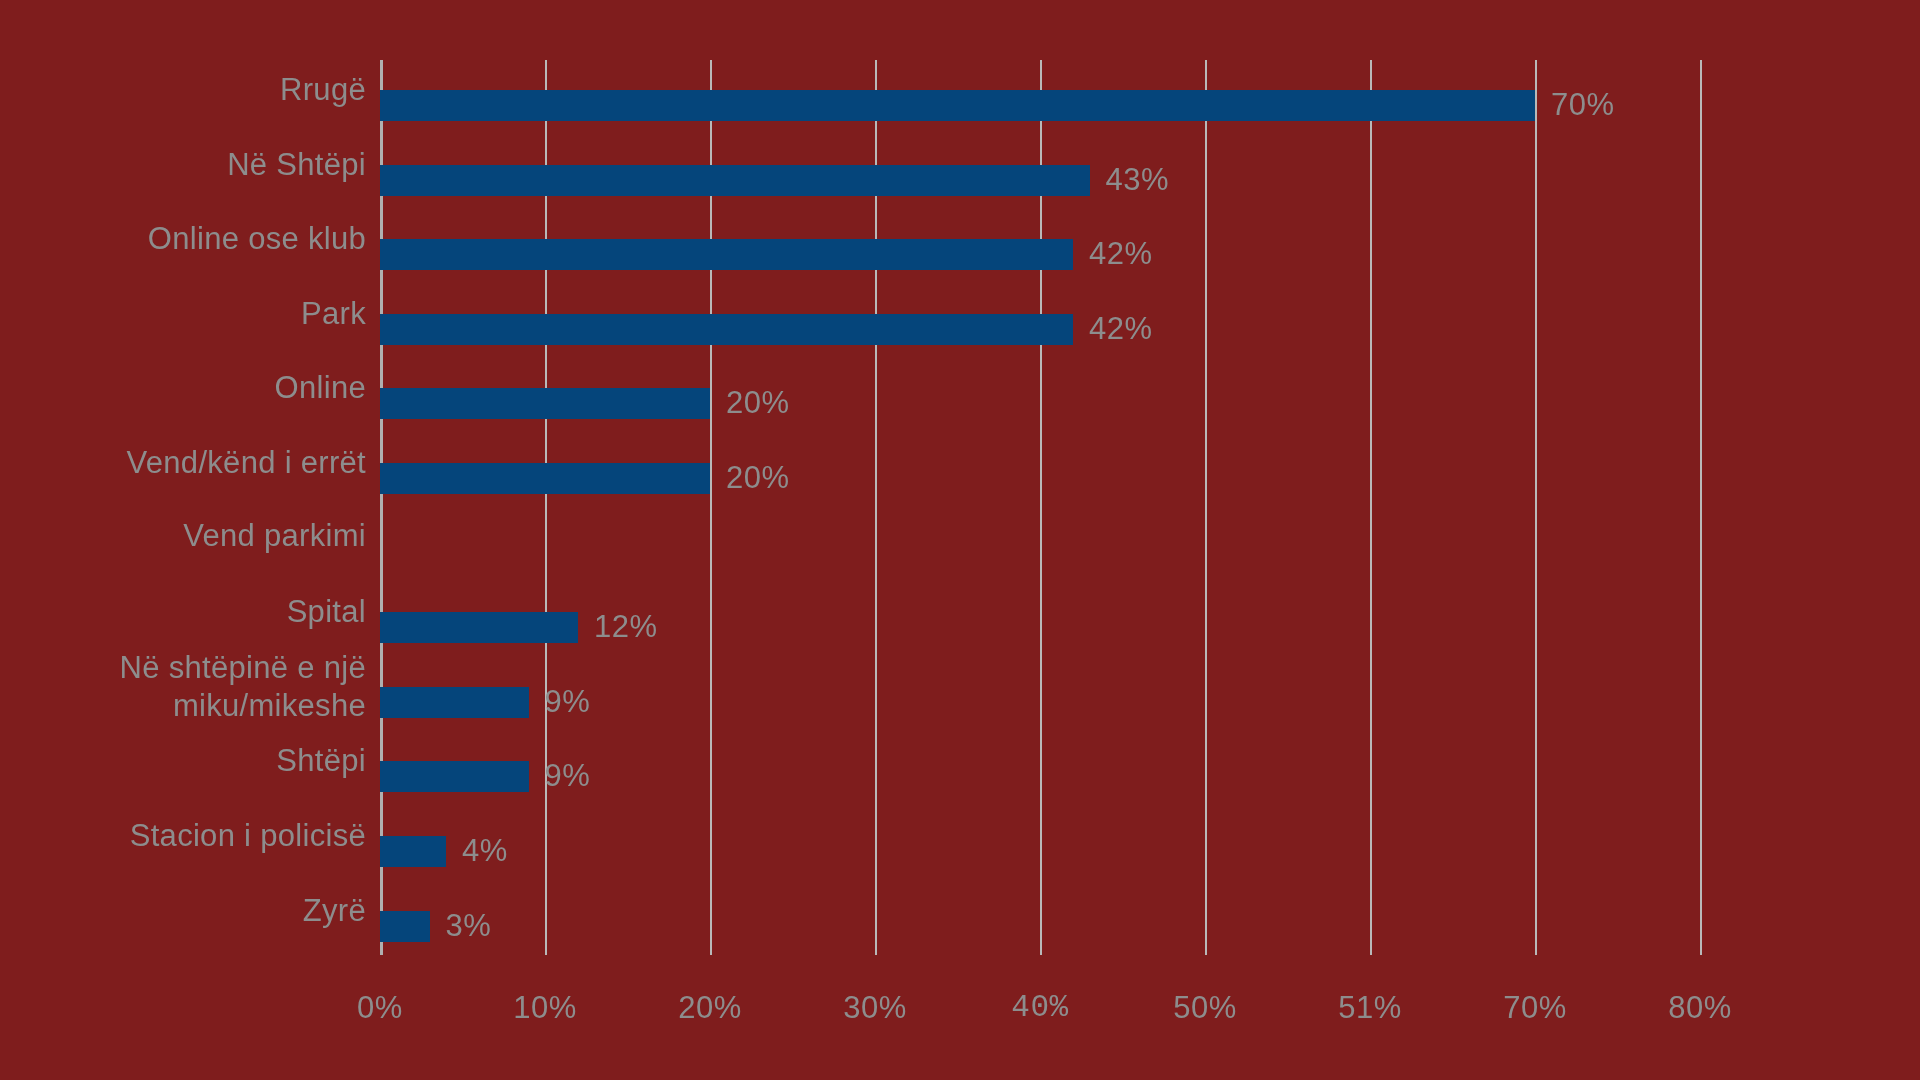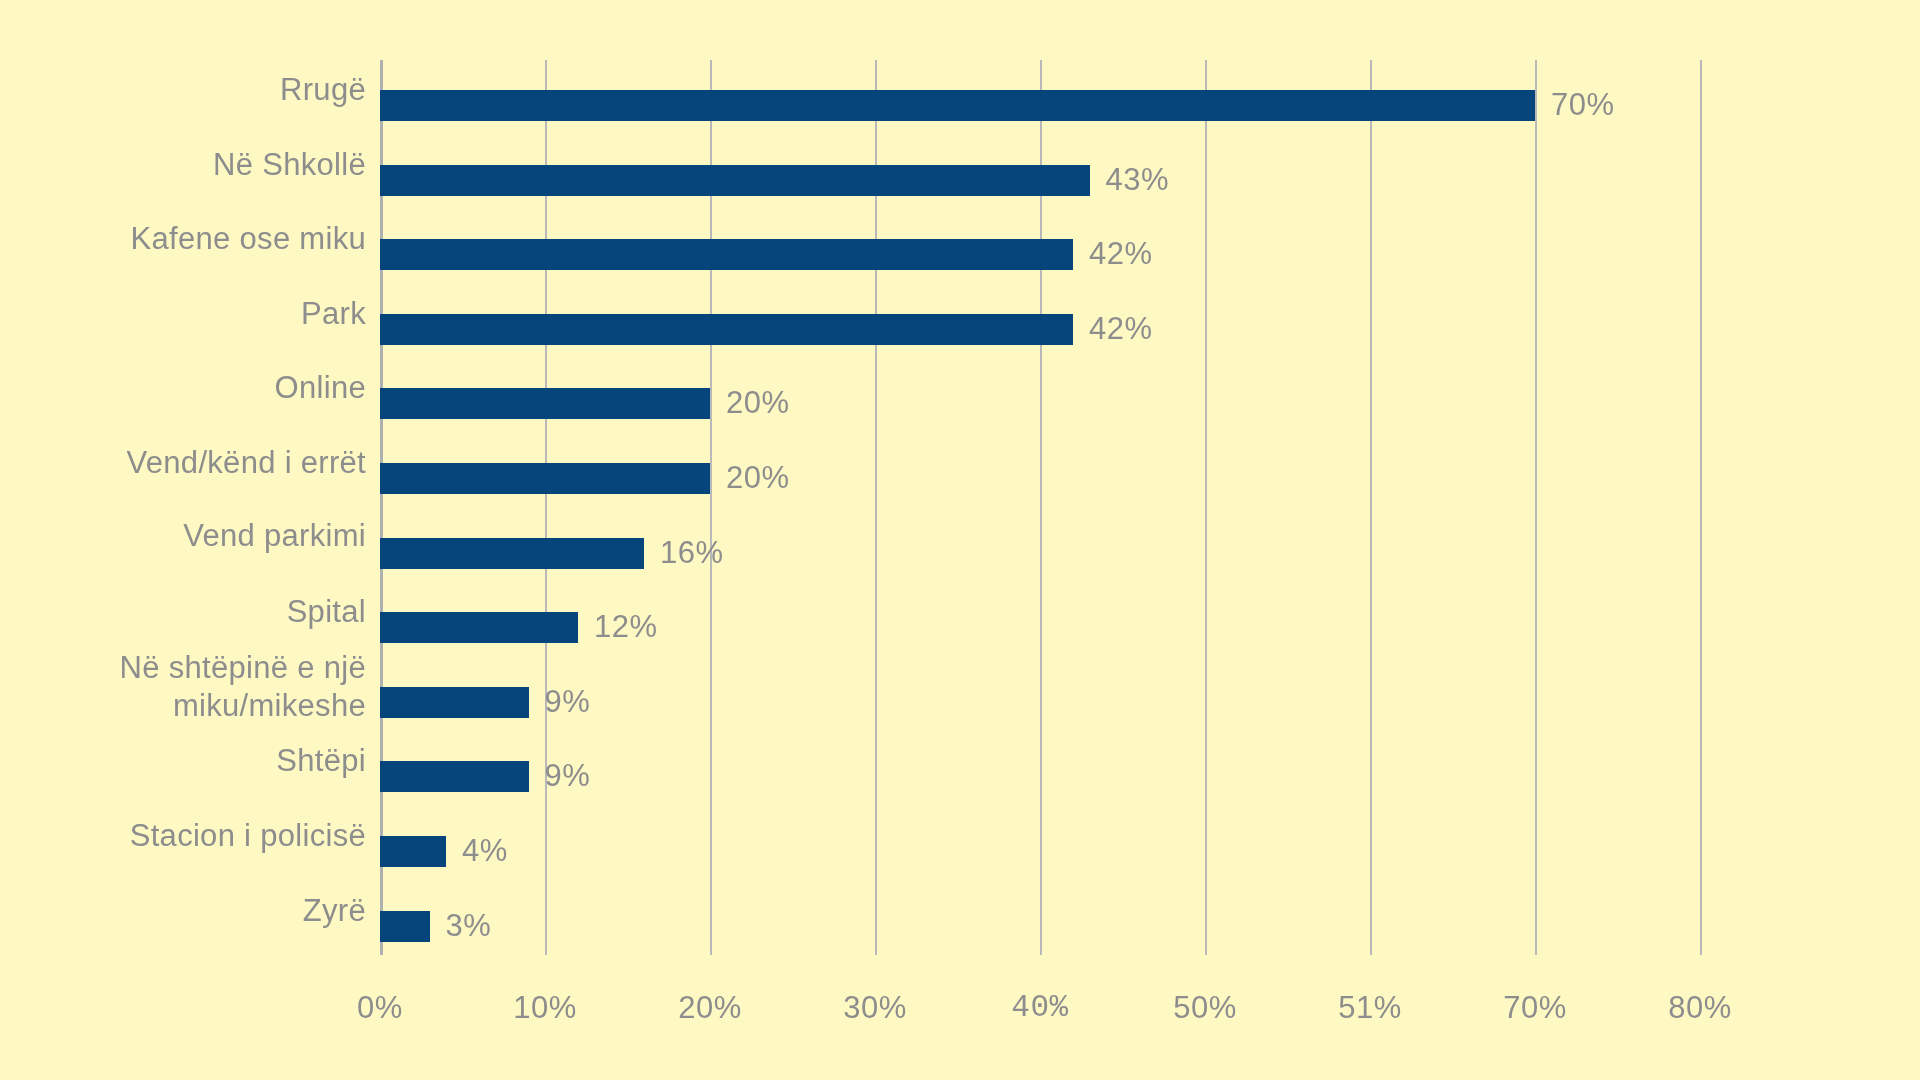--- a/index.html
+++ b/index.html
@@ -11,21 +11,21 @@
     width: 1920px;
     height: 1080px;
     font-family: "Liberation Sans", sans-serif;
     overflow: hidden;
   }
 
   #chart-root {
     position: relative;
     width: 1920px;
     height: 1080px;
-    background: #fef9c3;
+    background: #7f1d1d;
   }
 
   
   .plot-area {
     position: absolute;
     left: 380px;
     top: 60px;
     width: 1320px;
     height: 895px;
   }
@@ -116,24 +116,24 @@
 </head>
 <body>
 
 <div id="chart-root">
 
   <div class="cat-labels">
       <div class="cat-label" style="top: 11px; color: rgb(141, 141, 141);">
         <span class="l2">Rrugë</span>
       </div>
       <div class="cat-label" style="top: 85.6px; color: rgb(141, 141, 141);">
-        <span class="l2">Në Shkollë</span>
+        <span class="l2">Në Shtëpi</span>
       </div>
       <div class="cat-label" style="top: 160.2px; color: rgb(141, 141, 141);">
-        <span class="l2">Kafene ose miku</span>
+        <span class="l2">Online ose klub</span>
       </div>
       <div class="cat-label" style="top: 234.8px; color: rgb(141, 141, 141);">
         <span class="l2">Park</span>
       </div>
       <div class="cat-label" style="top: 309.4px; color: rgb(141, 141, 141);">
         <span class="l2">Online</span>
       </div>
       <div class="cat-label" style="top: 384px; color: rgb(141, 141, 141);">
         <span class="l2">Vend/kënd i errët</span>
       </div>
@@ -188,24 +188,20 @@
         <div class="bar-value" style="left: 709px; color: rgb(141, 141, 141);">42%</div>
       </div>
       <div class="row" style="top: 309.4px;">
         <div class="bar" title="Online 20%" style="width: 330px; background: rgb(5, 69, 123);"></div>
         <div class="bar-value" style="left: 346px; color: rgb(141, 141, 141);">20%</div>
       </div>
       <div class="row" style="top: 384px;">
         <div class="bar" title="Vend/kënd i errët 20%" style="width: 330px; background: rgb(5, 69, 123);"></div>
         <div class="bar-value" style="left: 346px; color: rgb(141, 141, 141);">20%</div>
       </div>
-      <div class="row" style="top: 458.6px;">
-        <div class="bar" title="Vend parkimi 16%" style="width: 264px; background: rgb(5, 69, 123);"></div>
-        <div class="bar-value" style="left: 280px; color: rgb(141, 141, 141);">16%</div>
-      </div>
       <div class="row" style="top: 533.2px;">
         <div class="bar" title="Spital 12%" style="width: 198px; background: rgb(5, 69, 123);"></div>
         <div class="bar-value" style="left: 214px; color: rgb(141, 141, 141);">12%</div>
       </div>
       <div class="row" style="top: 607.8px;">
         <div class="bar" title="Në shtëpinë e një miku/mikeshe 9%" style="width: 148.5px; background: rgb(5, 69, 123);"></div>
         <div class="bar-value" style="left: 164.5px; color: rgb(141, 141, 141);">9%</div>
       </div>
       <div class="row" style="top: 682.4px;">
         <div class="bar" title="Shtëpi 9%" style="width: 148.5px; background: rgb(5, 69, 123);"></div>

